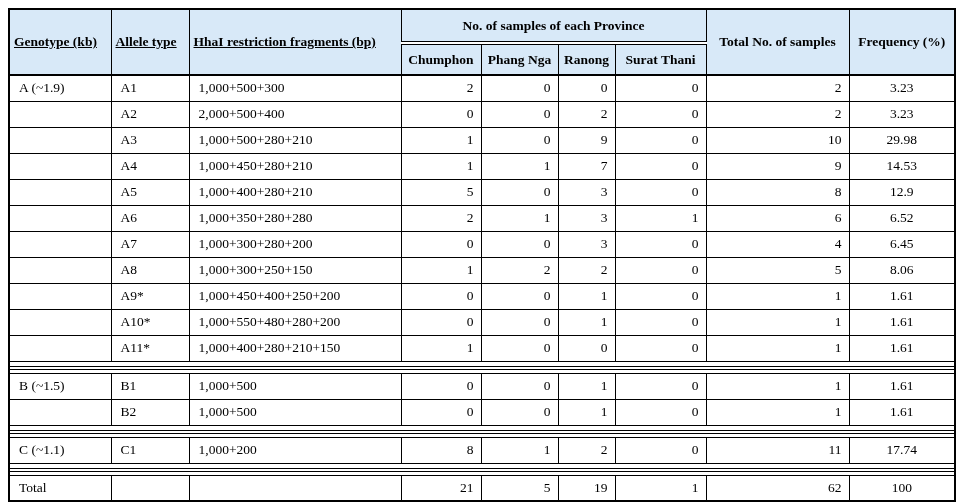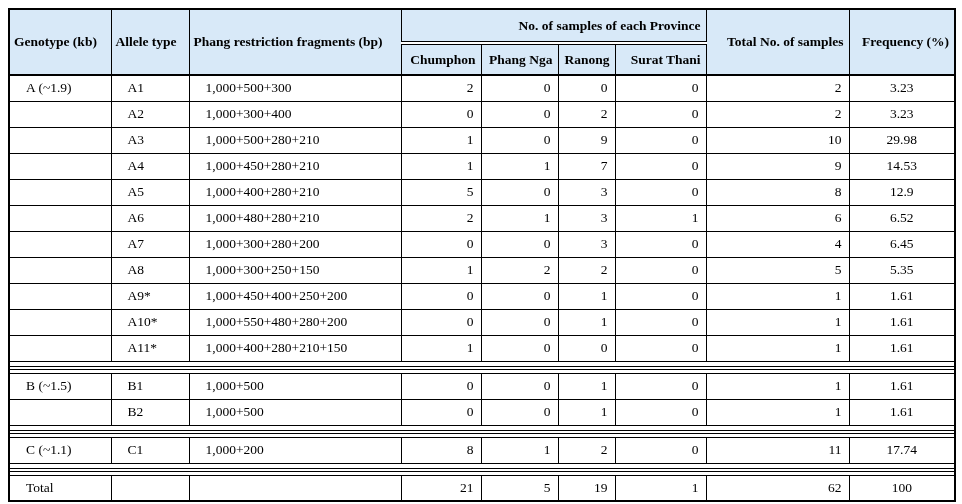--- a/index.html
+++ b/index.html
@@ -26,30 +26,30 @@
     border: 1px solid var(--border);
     font-size: 13.5px;
     padding: 0 5px;
     white-space: nowrap;
     overflow: hidden;
     background: var(--row-bg);
   }
   thead th {
     background: var(--header-bg);
     font-weight: bold;
-    text-align: right;
+    text-align: center;
     border-bottom-width: 2px;
   }
   thead tr.tier-1 { height: 34px; }
   thead tr.tier-2 { height: 32px; }
-  th.th-left { text-align: left; padding-left: 4px; }
+  th.th-left { text-align: left; padding-left: 4px; text-decoration: underline; }
   th.th-group { border-bottom: 4px double var(--border); }
   tbody tr { height: 26px; }
   tbody tr:first-child td { border-top: 2px solid var(--border); }
-  td.c-text { text-align: left; padding-left: 16px; }
+  td.c-text { text-align: left; padding-left: 9px; }
   td.c-num  { text-align: right; padding-right: 7px; }
   td.c-freq { text-align: center; }
   tr.sep-row { height: 12px; }
   td.sep-cell {
     padding: 0;
     border-left: none;
     border-right: none;
   }
   .double-rule {
     margin: 3px 0 2px 0;
@@ -69,21 +69,21 @@
     <col style="width:77px">
     <col style="width:57px">
     <col style="width:91px">
     <col style="width:143px">
     <col style="width:106px">
   </colgroup>
   <thead>
     <tr class="tier-1">
       <th rowspan="2" class="th-left">Genotype (kb)</th>
       <th rowspan="2" class="th-left">Allele type</th>
-      <th rowspan="2" class="th-left">Phang restriction fragments (bp)</th>
+      <th rowspan="2" class="th-left">HhaI restriction fragments (bp)</th>
       <th colspan="4" class="th-group">No. of samples of each Province</th>
       <th rowspan="2">Total No. of samples</th>
       <th rowspan="2">Frequency (%)</th>
     </tr>
     <tr class="tier-2">
       <th>Chumphon</th>
       <th>Phang Nga</th>
       <th>Ranong</th>
       <th>Surat Thani</th>
     </tr>
@@ -96,21 +96,21 @@
         <td class="c-num">2</td>
         <td class="c-num">0</td>
         <td class="c-num">0</td>
         <td class="c-num">0</td>
         <td class="c-num">2</td>
         <td class="c-freq">3.23</td>
       </tr>
       <tr>
         <td class="c-text"></td>
         <td class="c-text">A2</td>
-        <td class="c-text">1,000+300+400</td>
+        <td class="c-text">2,000+500+400</td>
         <td class="c-num">0</td>
         <td class="c-num">0</td>
         <td class="c-num">2</td>
         <td class="c-num">0</td>
         <td class="c-num">2</td>
         <td class="c-freq">3.23</td>
       </tr>
       <tr>
         <td class="c-text"></td>
         <td class="c-text">A3</td>
@@ -140,21 +140,21 @@
         <td class="c-num">5</td>
         <td class="c-num">0</td>
         <td class="c-num">3</td>
         <td class="c-num">0</td>
         <td class="c-num">8</td>
         <td class="c-freq">12.9</td>
       </tr>
       <tr>
         <td class="c-text"></td>
         <td class="c-text">A6</td>
-        <td class="c-text">1,000+480+280+210</td>
+        <td class="c-text">1,000+350+280+280</td>
         <td class="c-num">2</td>
         <td class="c-num">1</td>
         <td class="c-num">3</td>
         <td class="c-num">1</td>
         <td class="c-num">6</td>
         <td class="c-freq">6.52</td>
       </tr>
       <tr>
         <td class="c-text"></td>
         <td class="c-text">A7</td>
@@ -168,21 +168,21 @@
       </tr>
       <tr>
         <td class="c-text"></td>
         <td class="c-text">A8</td>
         <td class="c-text">1,000+300+250+150</td>
         <td class="c-num">1</td>
         <td class="c-num">2</td>
         <td class="c-num">2</td>
         <td class="c-num">0</td>
         <td class="c-num">5</td>
-        <td class="c-freq">5.35</td>
+        <td class="c-freq">8.06</td>
       </tr>
       <tr>
         <td class="c-text"></td>
         <td class="c-text">A9*</td>
         <td class="c-text">1,000+450+400+250+200</td>
         <td class="c-num">0</td>
         <td class="c-num">0</td>
         <td class="c-num">1</td>
         <td class="c-num">0</td>
         <td class="c-num">1</td>

